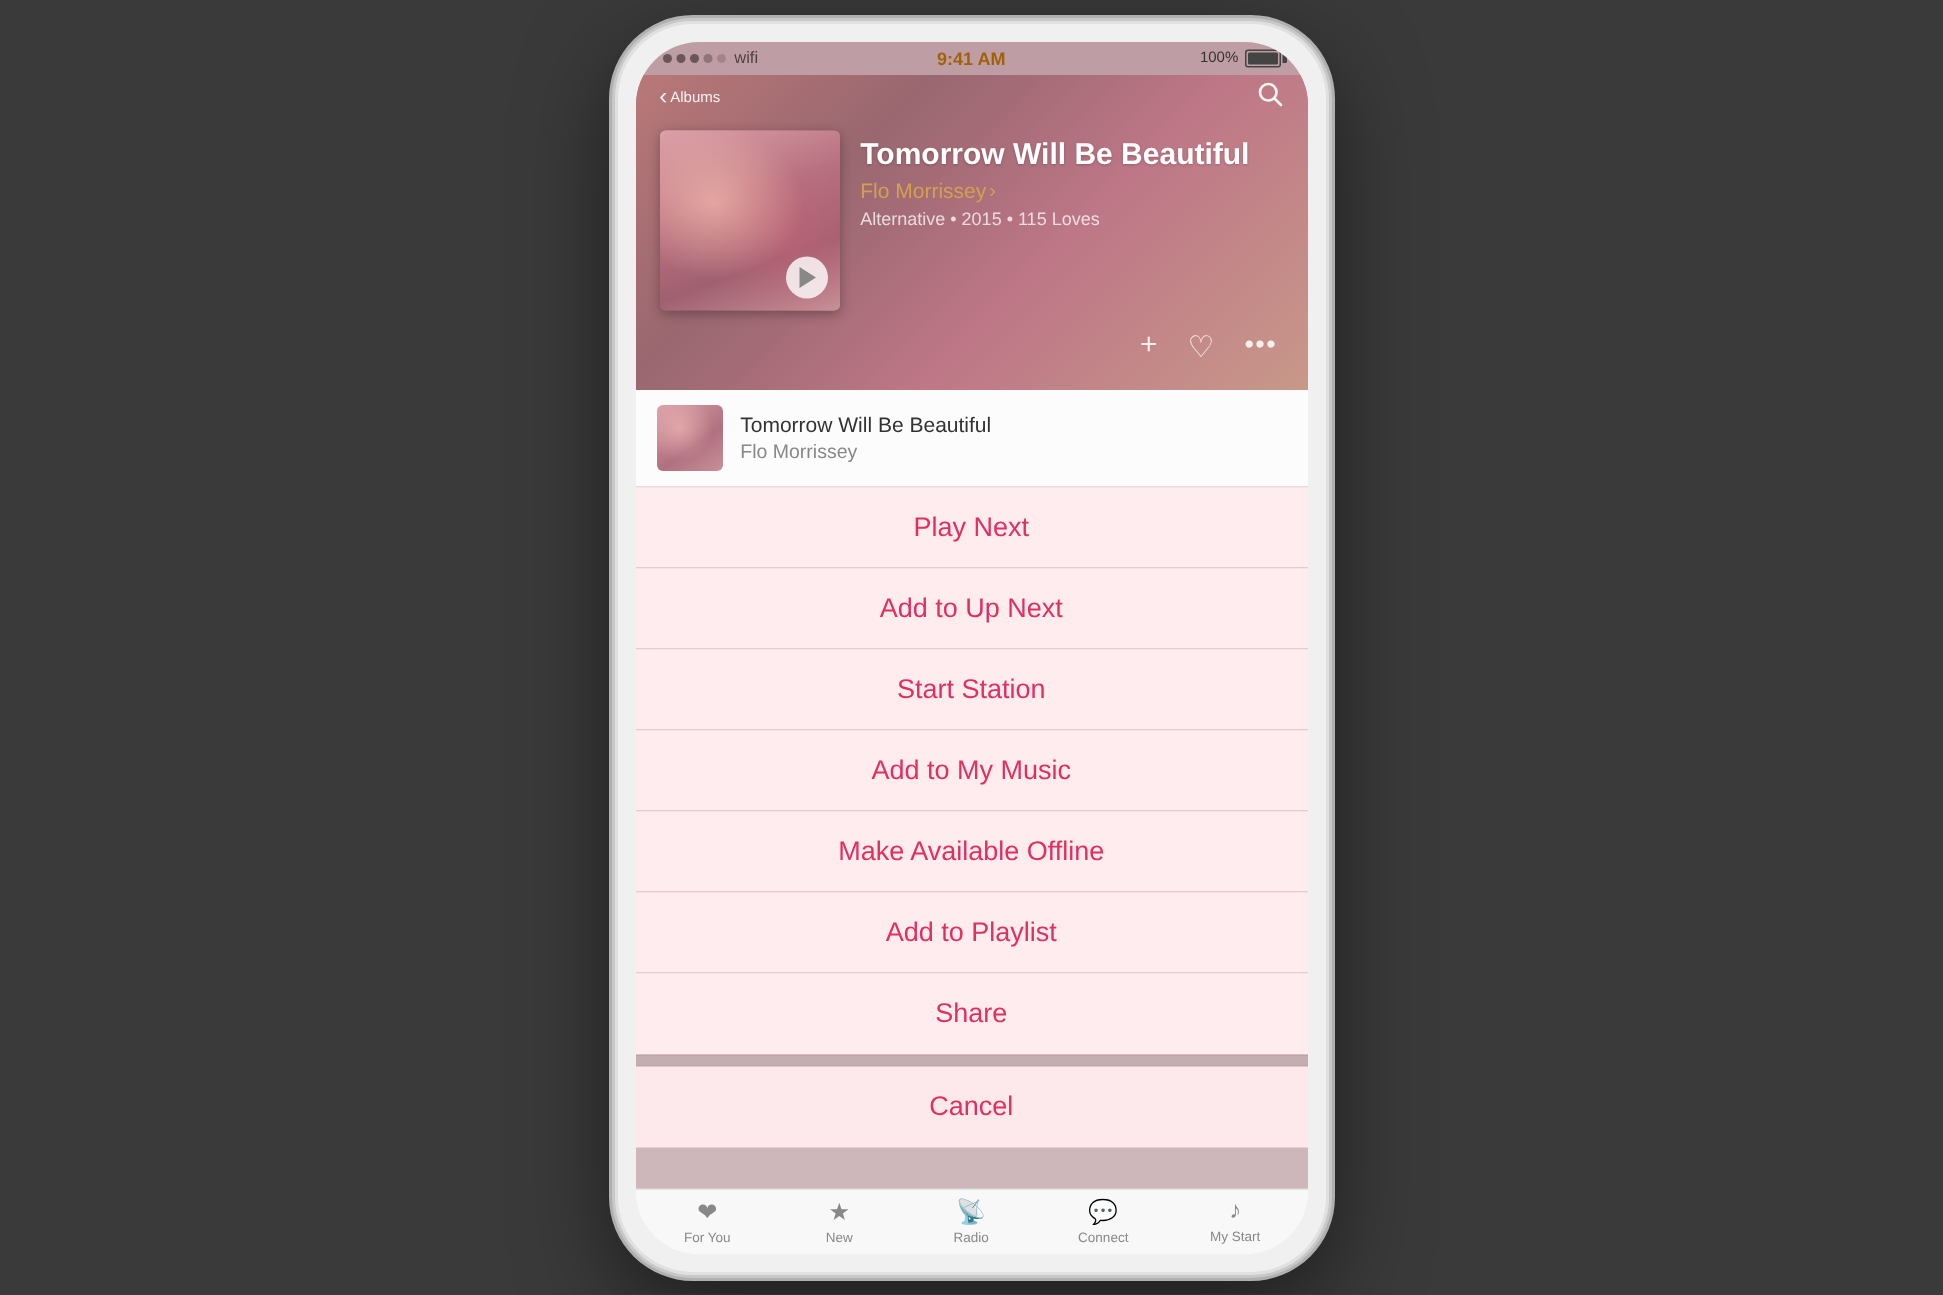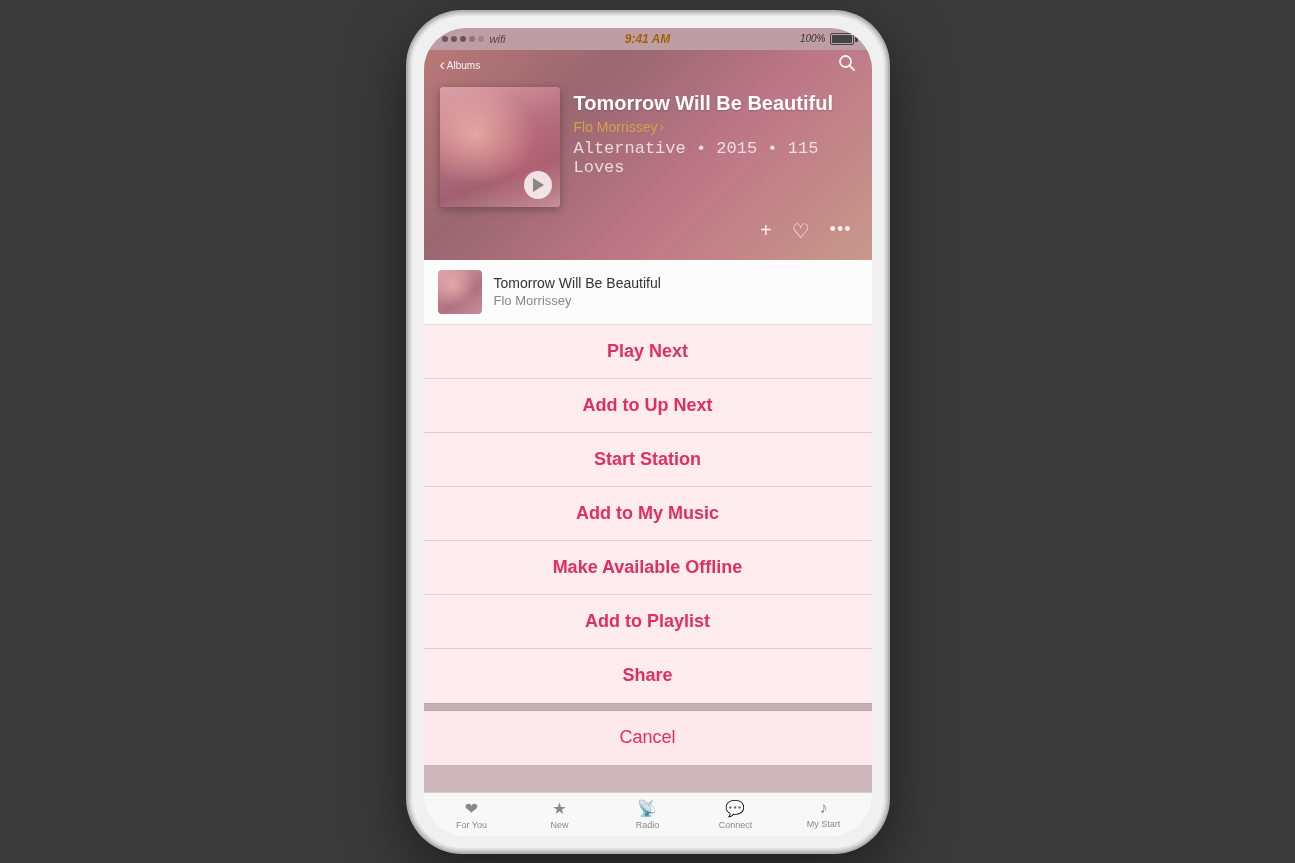--- a/index.html
+++ b/index.html
@@ -184,24 +184,23 @@
     .album-artist {
       font-size: 14px;
       color: #d4a050;
       margin-top: 4px;
       display: flex;
       align-items: center;
       gap: 2px;
     }
 
     .album-meta {
-      font-size: 17px;
+      font-size: 12px;
       color: rgba(255,255,255,0.75);
       margin-top: 4px;
-      font-family: Liberation Mono, monospace;
     }
 
     .album-actions {
       position: relative;
       z-index: 5;
       display: flex;
       gap: 20px;
       justify-content: flex-end;
       margin-top: 12px;
       padding-right: 4px;
@@ -266,21 +265,21 @@
       height: 54px;
       border-bottom: 1px solid rgba(210,170,175,0.5);
       cursor: pointer;
       background: rgba(255,235,238,0.9);
       transition: background 0.1s;
     }
 
     .menu-item-label {
       font-size: 18px;
       color: #e03060;
-      font-weight: 700;
+      font-weight: 400;
     }
 
     .menu-separator {
       height: 8px;
       background: rgba(190,165,170,0.5);
       border-top: 1px solid rgba(190,155,165,0.6);
       border-bottom: 1px solid rgba(190,155,165,0.6);
     }
 
     .cancel-item {
@@ -333,21 +332,21 @@
       overflow: hidden;
     }
   </style>
 </head>
 <body>
 
 <div class="phone-wrapper">
   <div class="phone-frame">
     <div class="phone-screen">
 
-      <div style="height:22px; background:rgba(180,140,148,0.85); display:flex; align-items:center; justify-content:space-between; padding:3px 18px; position:relative; z-index:10;font-style:italic;">
+      <div style="height:22px; background:rgba(180,140,148,0.85); display:flex; align-items:center; justify-content:space-between; padding:3px 18px; position:relative; z-index:10;">
         <div style="display:flex; gap:3px; align-items:center;">
           <div style="width:6px;height:6px;border-radius:50%;background:rgba(0,0,0,0.45);"></div>
           <div style="width:6px;height:6px;border-radius:50%;background:rgba(0,0,0,0.45);"></div>
           <div style="width:6px;height:6px;border-radius:50%;background:rgba(0,0,0,0.45);"></div>
           <div style="width:6px;height:6px;border-radius:50%;background:rgba(0,0,0,0.25);"></div>
           <div style="width:6px;height:6px;border-radius:50%;background:rgba(0,0,0,0.15);"></div>
           <span style="font-size:11px; color:rgba(0,0,0,0.6); margin-left:3px;">wifi</span>
         </div>
         <span style="font-size:12px; font-weight:600; color:#a16207; position:absolute; left:50%; transform:translateX(-50%);">9:41 AM</span>
         <div style="display:flex; align-items:center; gap:4px;">

